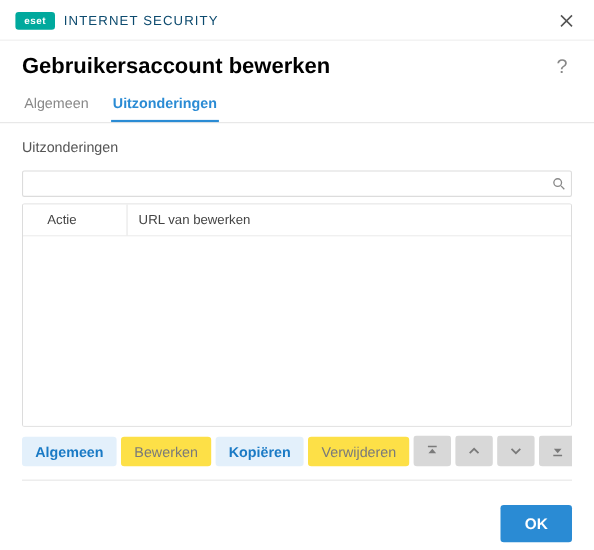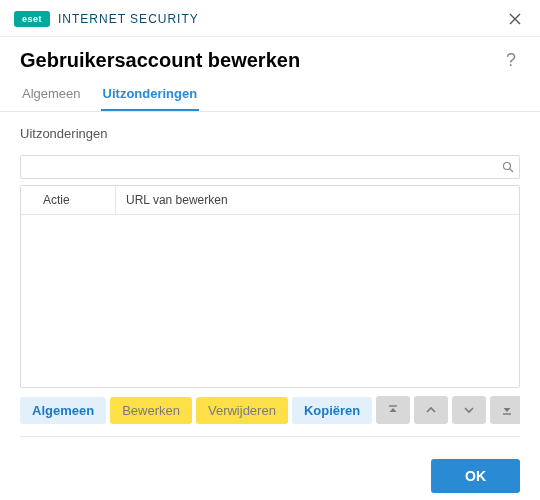--- a/index.html
+++ b/index.html
@@ -168,21 +168,21 @@
   }
   .footer {
     display: flex;
     justify-content: flex-end;
     padding: 22px 20px 16px 20px;
   }
   .btn-ok {
     background: #2a8bd4;
     color: #fff;
     font-weight: 600;
-    padding: 9px 34px;
+    padding: 9px 22px;
     border: none;
     border-radius: 3px;
     font-size: 14px;
     cursor: pointer;
   }
 </style>
 </head>
 <body>
 
 <div class="titlebar">
@@ -223,22 +223,22 @@
     <div class="table-header">
       <div class="th col-action">Actie</div>
       <div class="th col-url">URL van bewerken</div>
     </div>
     <div class="table-body"></div>
   </div>
 
   <div class="button-row">
     <button class="btn btn-primary-light">Algemeen</button>
     <button class="btn btn-disabled">Bewerken</button>
+    <button class="btn btn-primary-light">Kopiëren</button>
     <button class="btn btn-disabled">Verwijderen</button>
-    <button class="btn btn-primary-light">Kopiëren</button>
     <button class="btn btn-icon">
       <svg width="12" height="12" viewBox="0 0 12 12">
           <line x1="2" y1="2" x2="10" y2="2" stroke="#7a7a7a" stroke-width="1.4"></line>
           <path d="M6 4 L2.5 8 L9.5 8 Z" fill="#7a7a7a"></path>
         </svg>
     </button>
     <button class="btn btn-icon">
       <svg width="12" height="12" viewBox="0 0 12 12">
           <path d="M2 8 L6 4 L10 8" stroke="#7a7a7a" stroke-width="1.6" fill="none"></path>
         </svg>

